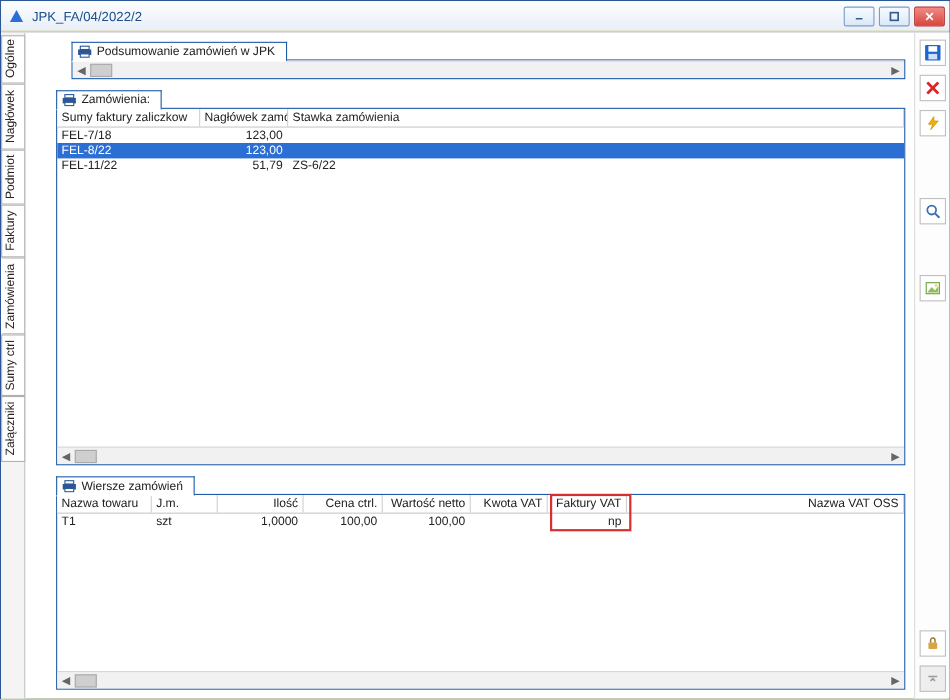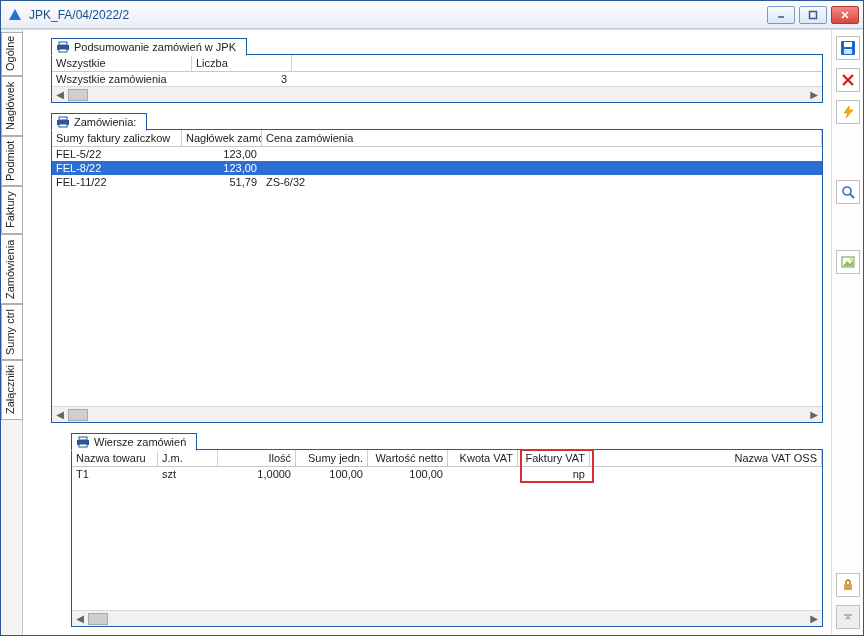--- a/index.html
+++ b/index.html
@@ -159,23 +159,23 @@
     display: flex; align-items: center; justify-content: center;
     color: #666; font-size: 10px;
     cursor: pointer;
   }
   .hscroll .track { flex: 1; height: 16px; position: relative; }
   .hscroll .thumb {
     position: absolute; top: 2px; height: 12px;
     background: #cfcfcf; border: 1px solid #a9a9a9;
   }
 
-  .summary-panel { margin-top: 16px; }
+  .summary-panel { margin-top: 16px; margin-left: 14px; }
   .orders-panel { flex: 1; margin-top: 16px; min-height: 200px; }
-  .lines-panel { margin-top: 16px; height: 178px; margin-left: 20px; }
+  .lines-panel { margin-top: 16px; height: 178px; }
 
   .panel-body { flex: 1; overflow: hidden; display: flex; flex-direction: column; }
 
   .highlight-box {
     position: absolute;
     border: 2px solid #d72f2f;
     pointer-events: none;
   }
 </style>
 </head>
@@ -225,30 +225,20 @@
       <div class="panel summary-panel">
         <div class="panel-tab">
           <svg width="14" height="12">
               <rect x="1" y="4" width="12" height="5" fill="#2b5797"></rect>
               <rect x="3" y="1" width="8" height="3" fill="#fff" stroke="#2b5797"></rect>
               <rect x="3" y="8" width="8" height="3" fill="#fff" stroke="#2b5797"></rect>
             </svg>
           <span>Podsumowanie zamówień w JPK</span>
         </div>
         <div class="panel-body">
-          <div class="grid">
-            <div class="grid-header">
-              <div class="th" style="width:140px">Wszystkie</div>
-              <div class="th" style="width:100px">Liczba</div>
-            </div>
-            <div class="grid-row">
-              <div class="td" style="width:140px">Wszystkie zamówienia</div>
-              <div class="td num" style="width:100px">3</div>
-            </div>
-          </div>
           <div class="hscroll">
             <div class="arrow">◀</div>
             <div class="track">
                 <div class="thumb" style="left:0;width:20px"></div>
               </div>
             <div class="arrow">▶</div>
           </div>
         </div>
       </div>
 
@@ -259,34 +249,34 @@
               <rect x="3" y="1" width="8" height="3" fill="#fff" stroke="#2b5797"></rect>
               <rect x="3" y="8" width="8" height="3" fill="#fff" stroke="#2b5797"></rect>
             </svg>
           <span>Zamówienia:</span>
         </div>
         <div class="panel-body">
           <div class="grid">
             <div class="grid-header">
               <div class="th" style="width:130px">Sumy faktury zaliczkow</div>
               <div class="th num" style="width:80px">Nagłówek zamów</div>
-              <div class="th" style="flex:1">Cena zamówienia</div>
+              <div class="th" style="flex:1">Stawka zamówienia</div>
             </div>
             <div class="grid-row">
-              <div class="td" style="width:130px">FEL-5/22</div>
+              <div class="td" style="width:130px">FEL-7/18</div>
               <div class="td num" style="width:80px">123,00</div>
             </div>
             <div class="grid-row selected">
               <div class="td" style="width:130px">FEL-8/22</div>
               <div class="td num" style="width:80px">123,00</div>
             </div>
             <div class="grid-row">
               <div class="td" style="width:130px">FEL-11/22</div>
               <div class="td num" style="width:80px">51,79</div>
-              <div class="td" style="flex:1">ZS-6/32</div>
+              <div class="td" style="flex:1">ZS-6/22</div>
             </div>
           </div>
           <div style="flex:1"></div>
           <div class="hscroll">
             <div class="arrow">◀</div>
             <div class="track">
                 <div class="thumb" style="left:0;width:20px"></div>
               </div>
             <div class="arrow">▶</div>
           </div>
@@ -301,21 +291,21 @@
               <rect x="3" y="8" width="8" height="3" fill="#fff" stroke="#2b5797"></rect>
             </svg>
           <span>Wiersze zamówień</span>
         </div>
         <div class="panel-body">
           <div class="grid">
             <div class="grid-header">
               <div class="th" style="width:86px">Nazwa towaru</div>
               <div class="th" style="width:60px">J.m.</div>
               <div class="th num" style="width:78px">Ilość</div>
-              <div class="th num" style="width:72px">Sumy jedn.</div>
+              <div class="th num" style="width:72px">Cena ctrl.</div>
               <div class="th num" style="width:80px">Wartość netto</div>
               <div class="th num" style="width:70px">Kwota VAT</div>
               <div class="th num" style="width:72px">Faktury VAT</div>
               <div class="th num" style="flex:1">Nazwa VAT OSS</div>
             </div>
             <div class="grid-row">
               <div class="td" style="width:86px">T1</div>
               <div class="td" style="width:60px">szt</div>
               <div class="td num" style="width:78px">1,0000</div>
               <div class="td num" style="width:72px">100,00</div>

